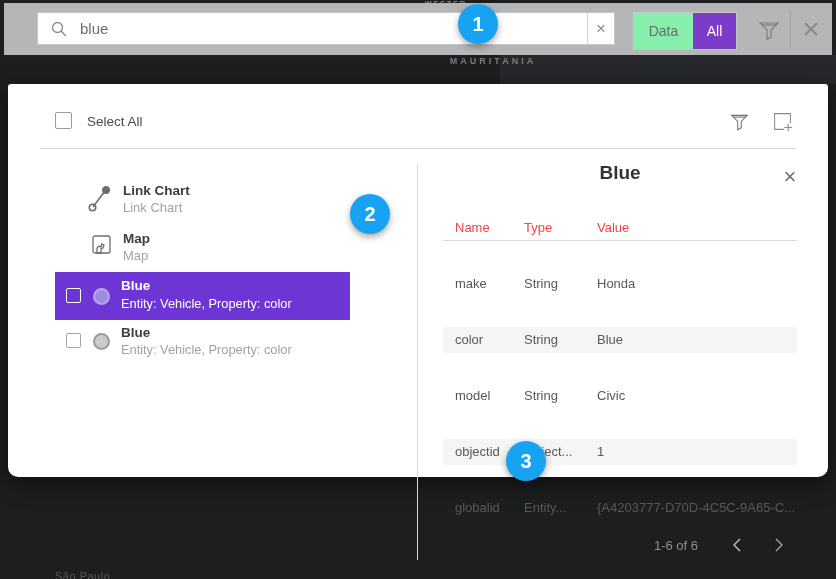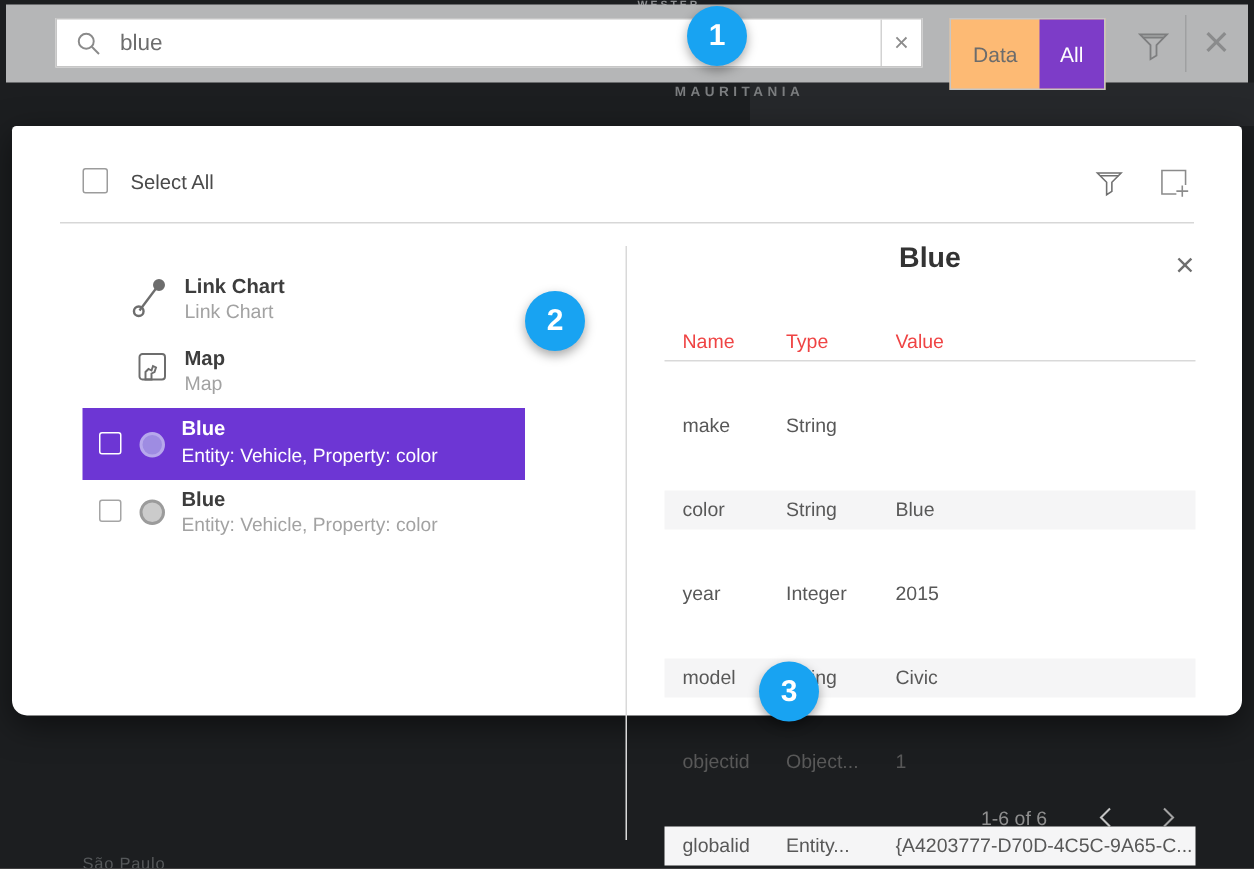--- a/index.html
+++ b/index.html
@@ -30,22 +30,22 @@
     background:#fff; border:1px solid #c6c6c6; display:flex; align-items:stretch;
   }
   .search-field { flex:1; display:flex; align-items:center; padding-left:13px; }
   .search-field .sicon { width:16px; height:16px; margin-right:13px; color:#8a8a8a; flex:0 0 auto; }
   .search-text { font-size:15px; color:#6d6d6d; }
   .clear-box {
     width:27px; border-left:1px solid #d2d2d2; display:flex; align-items:center; justify-content:center;
     color:#8c8c8c; font-size:17px; font-weight:300; cursor:pointer;
   }
   .scope-toggle {
-    position:absolute; left:629px; top:9px; width:104px; height:48px;
-    background:#fdba74; border:1px solid #c6c6c6; display:flex;
+    position:absolute; left:629px; top:9px; width:104px; height:38px;
+    background:#86efac; border:1px solid #c6c6c6; display:flex;
   }
   .scope-data { flex:1; display:flex; align-items:center; justify-content:center; font-size:14px; color:#6c6c6c; }
   .scope-all  { width:43px; background:#7d3cc8; color:#fff; display:flex; align-items:center; justify-content:center; font-size:14px; }
   .tb-filter { position:absolute; left:753px; top:15px; width:24px; height:24px; color:#7d7e7f; }
   .tb-divider { position:absolute; left:786px; top:7px; width:1px; height:38px; background:#9fa0a1; }
   .tb-close {
     position:absolute; left:790px; top:8px; width:34px; height:36px;
     display:flex; align-items:center; justify-content:center;
     font-size:30px; font-weight:200; color:#8a8b8c; line-height:1;
   }
@@ -219,30 +219,26 @@
       <div class="col-name">Name</div>
       <div class="col-type">Type</div>
       <div class="col-value">Value</div>
     </div>
     <div class="tbl-divider"></div>
 
     <div class="tbl-body">
       <div class="tbl-row">
         <div class="col-name">make</div>
         <div class="col-type">String</div>
+        <div class="col-value">Honda</div>
       </div>
       <div class="tbl-row">
         <div class="col-name">color</div>
         <div class="col-type">String</div>
         <div class="col-value">Blue</div>
-      </div>
-      <div class="tbl-row">
-        <div class="col-name">year</div>
-        <div class="col-type">Integer</div>
-        <div class="col-value">2015</div>
       </div>
       <div class="tbl-row">
         <div class="col-name">model</div>
         <div class="col-type">String</div>
         <div class="col-value">Civic</div>
       </div>
       <div class="tbl-row">
         <div class="col-name">objectid</div>
         <div class="col-type">Object...</div>
         <div class="col-value">1</div>

